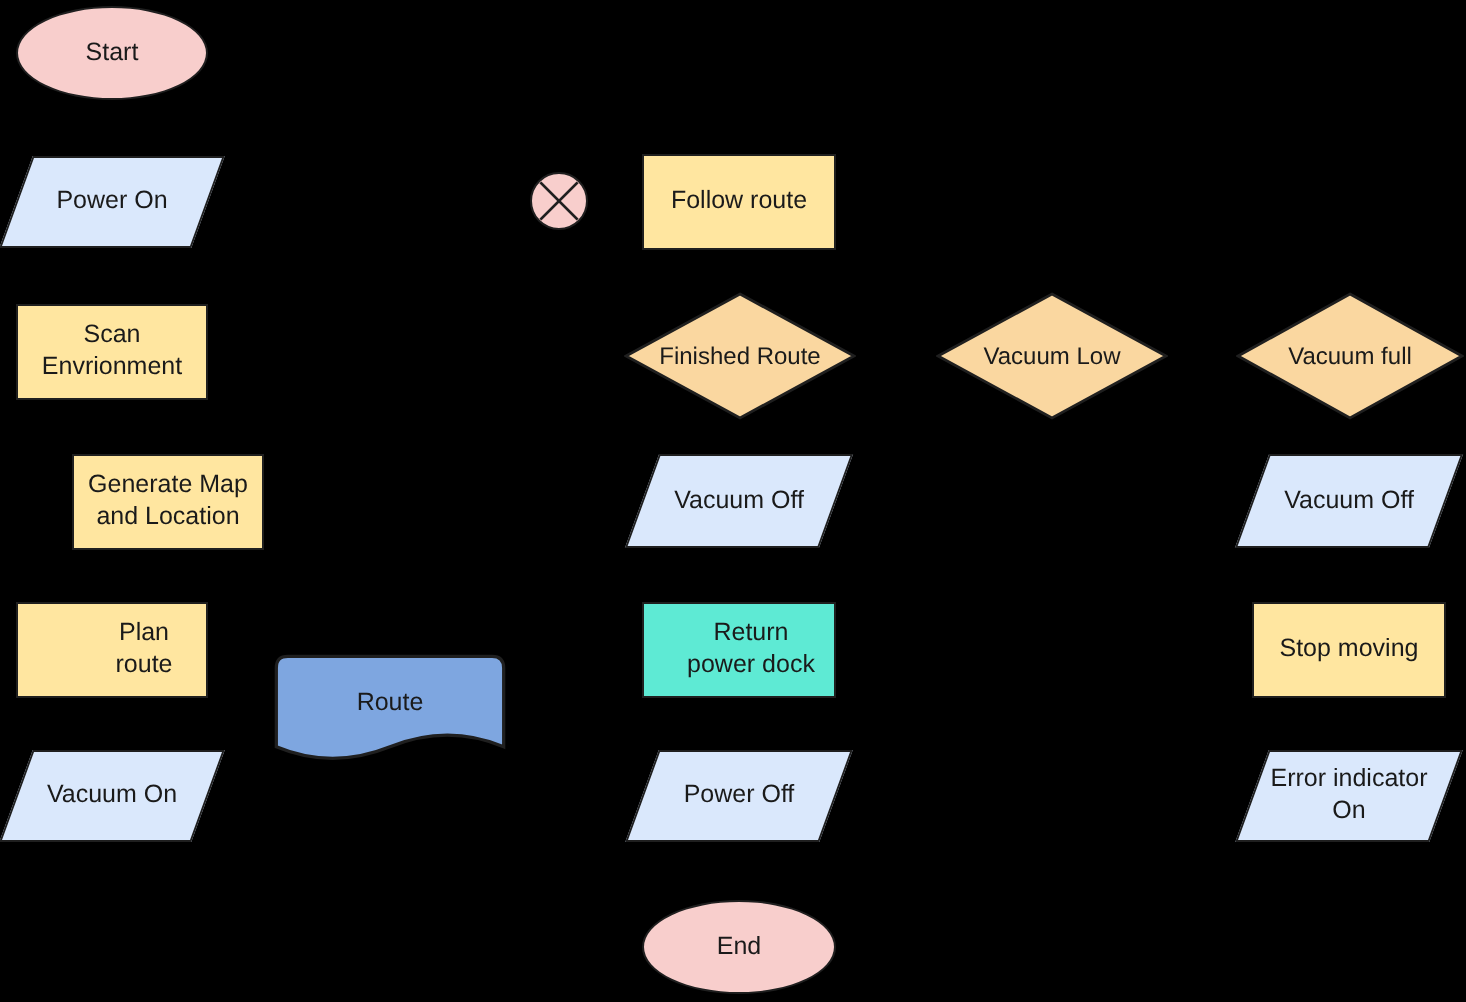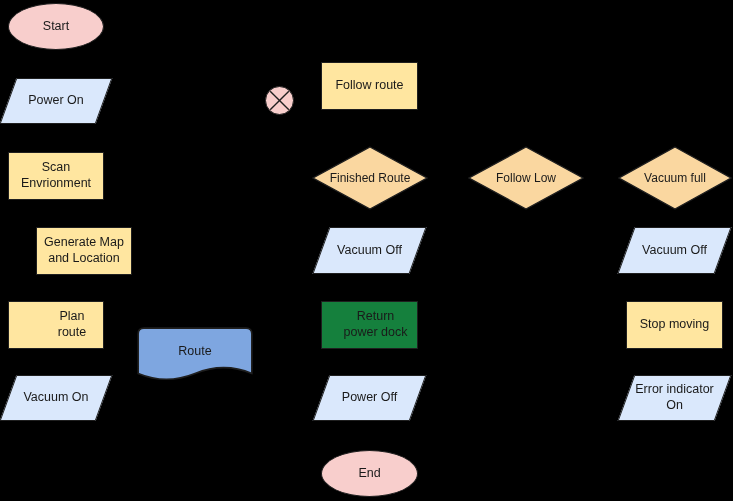--- a/index.html
+++ b/index.html
@@ -142,57 +142,57 @@
   </div>
 
   <div class="node shape-junction" style="left:265px; top:86px; width:29px; height:29px; background:#f8cecc;">
     <svg class="xmark" viewBox="0 0 29 29">
       <line x1="4.5" y1="4.5" x2="24.5" y2="24.5" stroke="#1f1f1f" stroke-width="1.5"></line>
       <line x1="24.5" y1="4.5" x2="4.5" y2="24.5" stroke="#1f1f1f" stroke-width="1.5"></line>
     </svg>
     <span class="lbl"></span>
   </div>
 
-  <div class="node shape-rect" style="left:321px; top:62px; width:97px; height:48px; background:#ffe6a0;align-items:center;">
+  <div class="node shape-rect" style="left:321px; top:77px; width:97px; height:48px; background:#ffe6a0;align-items:center;">
     <span class="lbl">Follow route</span>
   </div>
 
   <div class="node shape-diamond" style="left:312px; top:146px; width:116px; height:64px;">
     <svg class="dia" viewBox="0 0 116 64" preserveAspectRatio="none">
       <polygon points="58,1 115,32 58,63 1,32" fill="#fad7a0" stroke="#1f1f1f" stroke-width="1.4"></polygon>
     </svg>
     <span class="lbl" style="font-size:12px;">Finished Route</span>
   </div>
 
   <div class="edge-label" style="left:364px; top:217px;">Yes</div>
 
   <div class="node shape-para" style="left:321px; top:227px; width:97px; height:47px;">
     <span class="skew" style="background:#dae8fc;"></span>
     <span class="lbl">Vacuum Off</span>
   </div>
 
-  <div class="node shape-rect" style="left:321px; top:301px; width:97px; height:48px; background:#15803d;padding-left:12px;">
+  <div class="node shape-rect" style="left:321px; top:301px; width:97px; height:48px; background:#5eead4;padding-left:12px;">
     <span class="lbl">Return
 power dock</span>
   </div>
 
   <div class="node shape-para" style="left:321px; top:375px; width:97px; height:46px;">
     <span class="skew" style="background:#dae8fc;"></span>
     <span class="lbl">Power Off</span>
   </div>
 
   <div class="node shape-ellipse" style="left:321px; top:450px; width:97px; height:47px; background:#f8cecc;">
     <span class="lbl">End</span>
   </div>
 
   <div class="node shape-diamond" style="left:468px; top:146px; width:116px; height:64px;">
     <svg class="dia" viewBox="0 0 116 64" preserveAspectRatio="none">
       <polygon points="58,1 115,32 58,63 1,32" fill="#fad7a0" stroke="#1f1f1f" stroke-width="1.4"></polygon>
     </svg>
-    <span class="lbl" style="font-size:12px;">Follow Low</span>
+    <span class="lbl" style="font-size:12px;">Vacuum Low</span>
   </div>
 
   <div class="node shape-diamond" style="left:618px; top:146px; width:114px; height:64px;">
     <svg class="dia" viewBox="0 0 114 64" preserveAspectRatio="none">
       <polygon points="57,1 113,32 57,63 1,32" fill="#fad7a0" stroke="#1f1f1f" stroke-width="1.4"></polygon>
     </svg>
     <span class="lbl" style="font-size:12px;">Vacuum full</span>
   </div>
 
   <div class="edge-label" style="left:669px; top:217px;">Yes</div>

